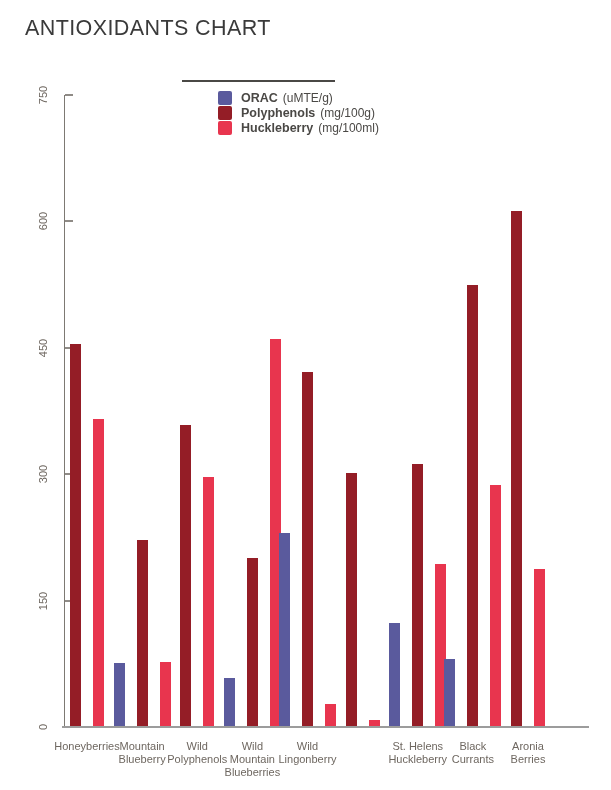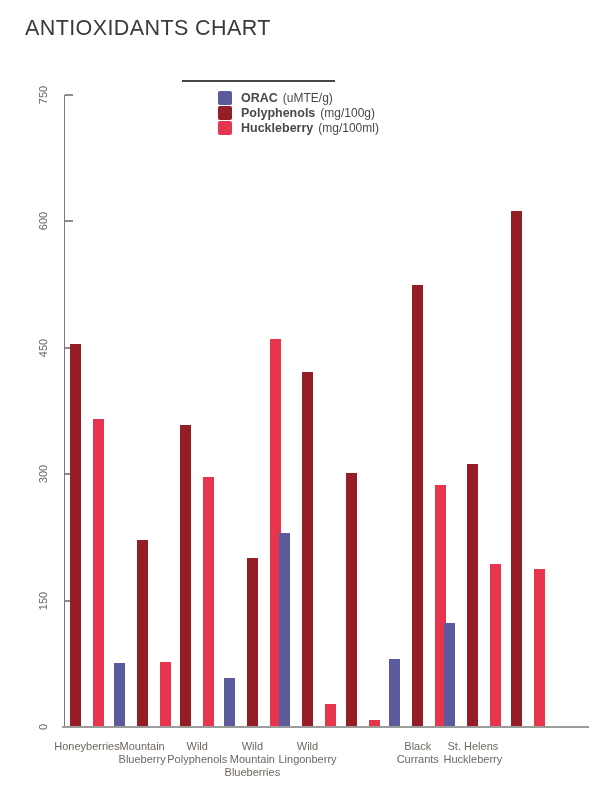--- a/index.html
+++ b/index.html
@@ -115,40 +115,44 @@
         <div class="cat-label">
           <div>Wild</div>
           <div>Lingonberry</div>
         </div>
       </div>
       <div class="group">
         <div class="bar" style="height: 254.485px; background: rgb(148, 29, 38);"></div>
         <div class="bar" style="height: 6.74133px; background: rgb(232, 53, 78);"></div>
       </div>
       <div class="group">
+        <div class="bar" style="height: 104.491px; background: rgb(90, 90, 157);"></div>
+        <div class="bar" style="height: 262.912px; background: rgb(148, 29, 38);"></div>
+        <div class="bar" style="height: 163.477px; background: rgb(232, 53, 78);"></div>
+        <div class="cat-label">
+          <div>St. Helens</div>
+          <div>Huckleberry</div>
+        </div>
+      </div>
+      <div class="group">
         <div class="bar" style="height: 68.256px; background: rgb(90, 90, 157);"></div>
         <div class="bar" style="height: 442.4px; background: rgb(148, 29, 38);"></div>
         <div class="bar" style="height: 241.845px; background: rgb(232, 53, 78);"></div>
         <div class="cat-label">
           <div>Black</div>
           <div>Currants</div>
         </div>
       </div>
       <div class="group">
-        <div class="bar" style="height: 104.491px; background: rgb(90, 90, 157);"></div>
-        <div class="bar" style="height: 262.912px; background: rgb(148, 29, 38);"></div>
-        <div class="bar" style="height: 163.477px; background: rgb(232, 53, 78);"></div>
-        <div class="cat-label">
-          <div>St. Helens</div>
-          <div>Huckleberry</div>
-        </div>
-      </div>
-      <div class="group">
         <div class="bar" style="height: 515.712px; background: rgb(148, 29, 38);"></div>
         <div class="bar" style="height: 158.421px; background: rgb(232, 53, 78);"></div>
+        <div class="cat-label">
+          <div>Aronia</div>
+          <div>Berries</div>
+        </div>
       </div>
     </div>
 </div>
 
 <div class="baseline"></div>
 
 <div class="legend">
   <div class="legend-rule"></div>
   <div class="legend-rows">
     <div class="legend-row">

